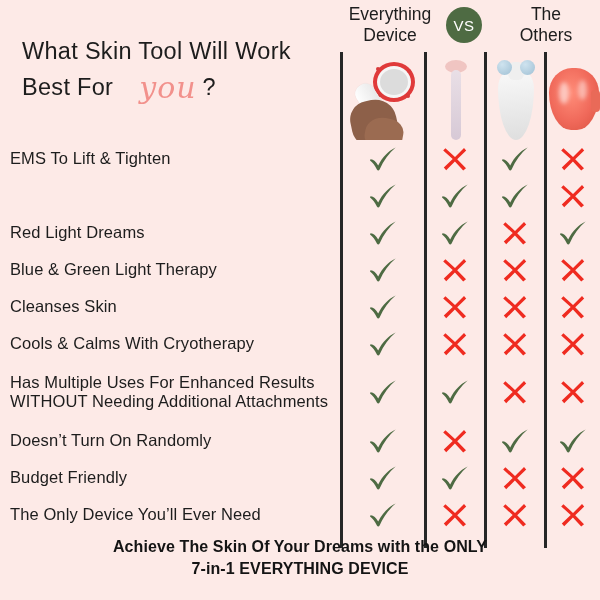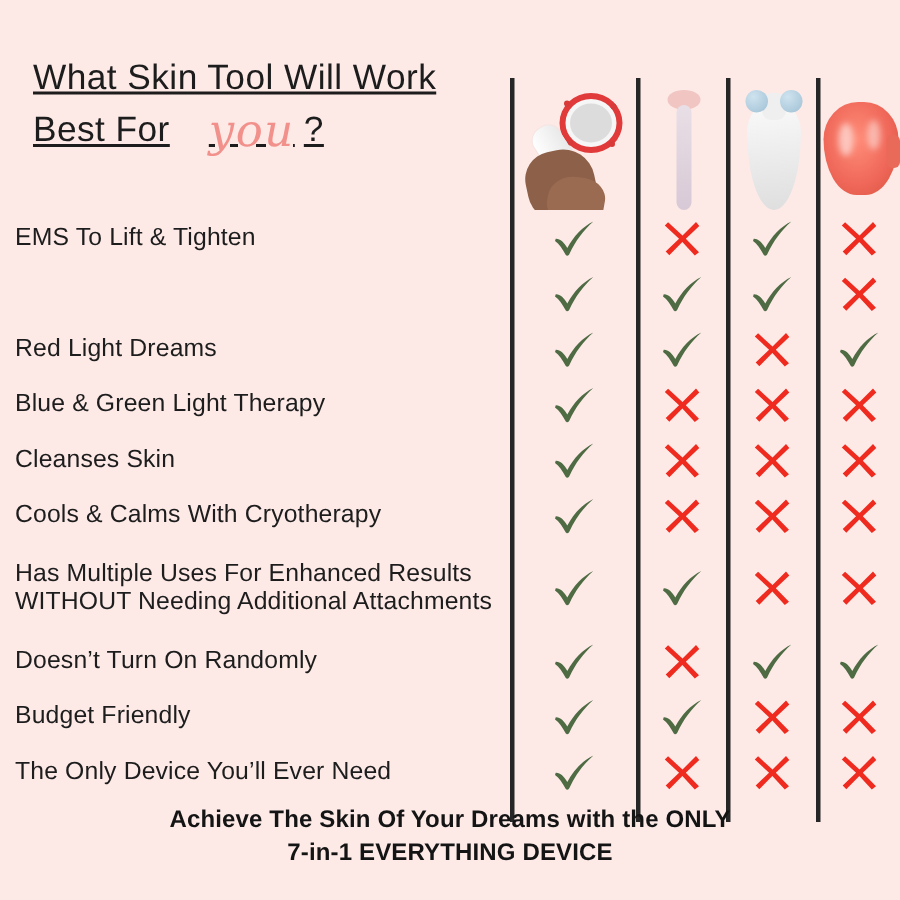--- a/index.html
+++ b/index.html
@@ -30,21 +30,20 @@
     top: 34px;
     width: 310px;
   }
   .title-line {
     font-size: 23.5px;
     line-height: 34px;
     letter-spacing: 0.3px;
     color: #1d1d1d;
     font-weight: 400;
     white-space: nowrap;
-    text-decoration: underline;
   }
   .title-you {
     font-family: "DejaVu Serif", serif;
     font-style: italic;
     color: #f2918c;
     font-size: 30px;
     letter-spacing: 1px;
     padding: 0 6px;
     position: relative;
     top: 3px;
@@ -325,20 +324,31 @@
 
 <div id="page">
 
   <div class="title-block">
     <div class="title-line">What Skin Tool Will Work</div>
     <div class="title-line">
       <span>Best For</span><span class="title-you">you</span><span class="title-q">?</span>
     </div>
   </div>
 
+  <div class="col-headers">
+    <div class="col-head everything">
+      <div>Everything</div>
+      <div>Device</div>
+    </div>
+    <div class="vs-badge">VS</div>
+    <div class="col-head others">
+      <div>The</div>
+      <div>Others</div>
+    </div>
+  </div>
 
   <div class="thumbs">
     <div class="thumb t0">
       <div class="dev-main">
         <div class="headring"></div>
         <div class="headplate"></div>
         <div class="dot" style="left:31px;top:15px;"></div>
         <div class="dot" style="left:62px;top:17px;"></div>
         <div class="dot" style="left:33px;top:41px;"></div>
         <div class="dot" style="left:61px;top:42px;"></div>

